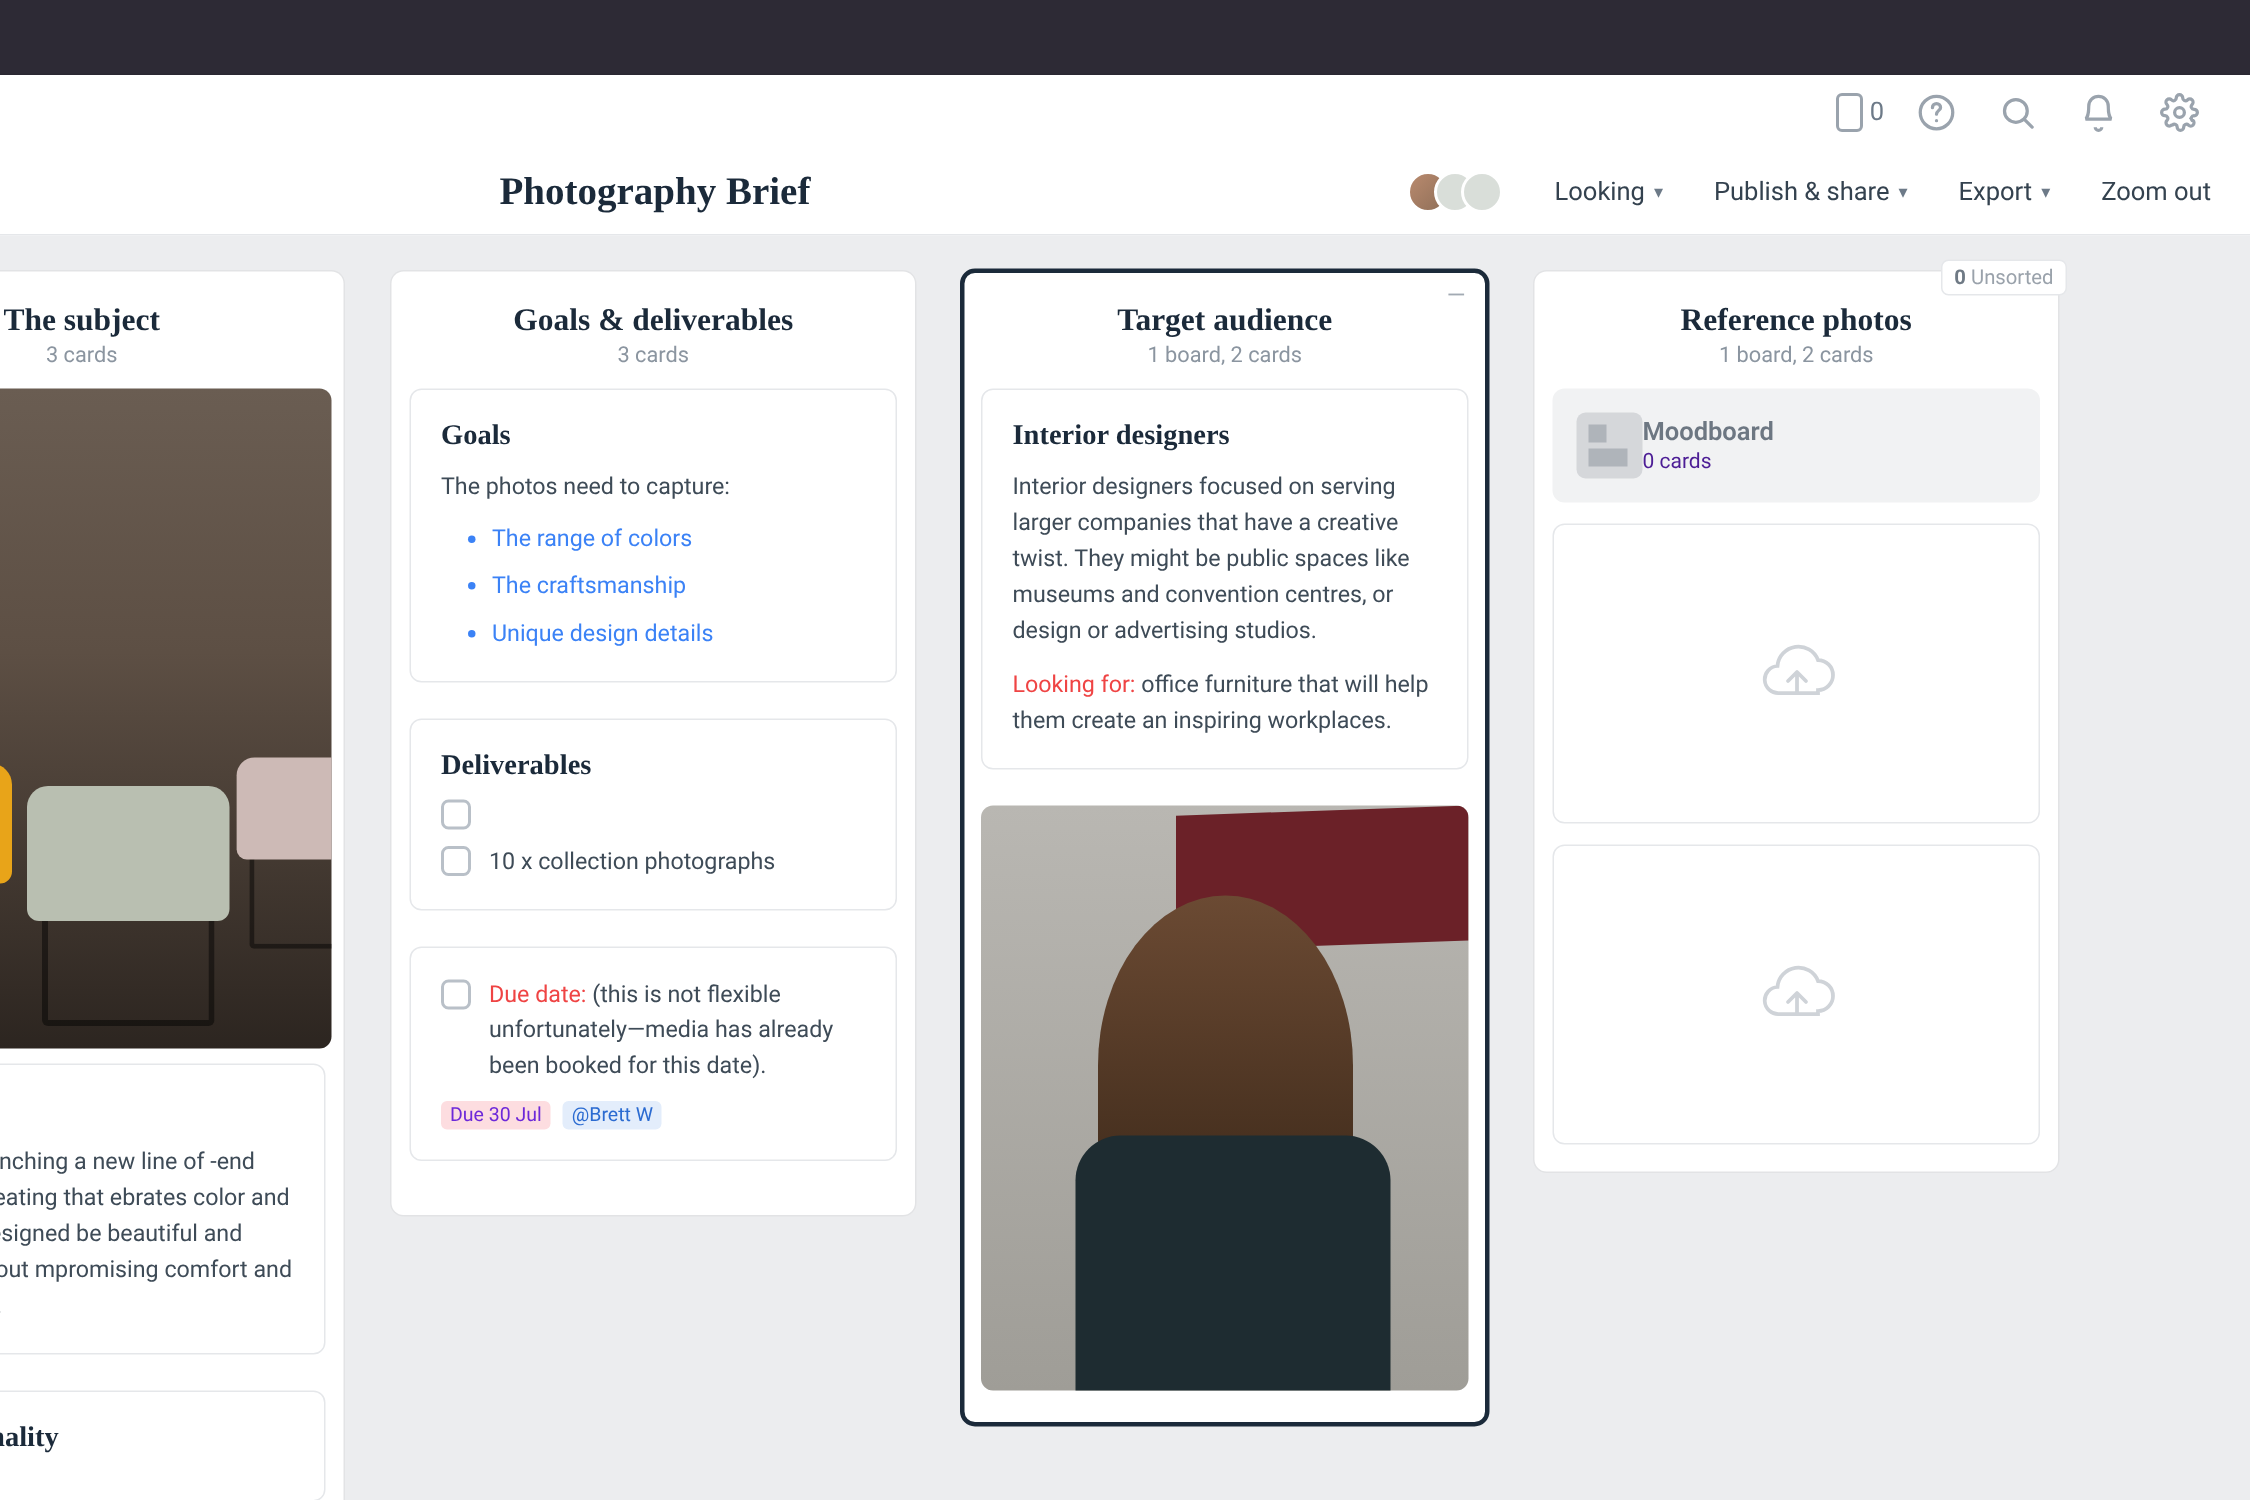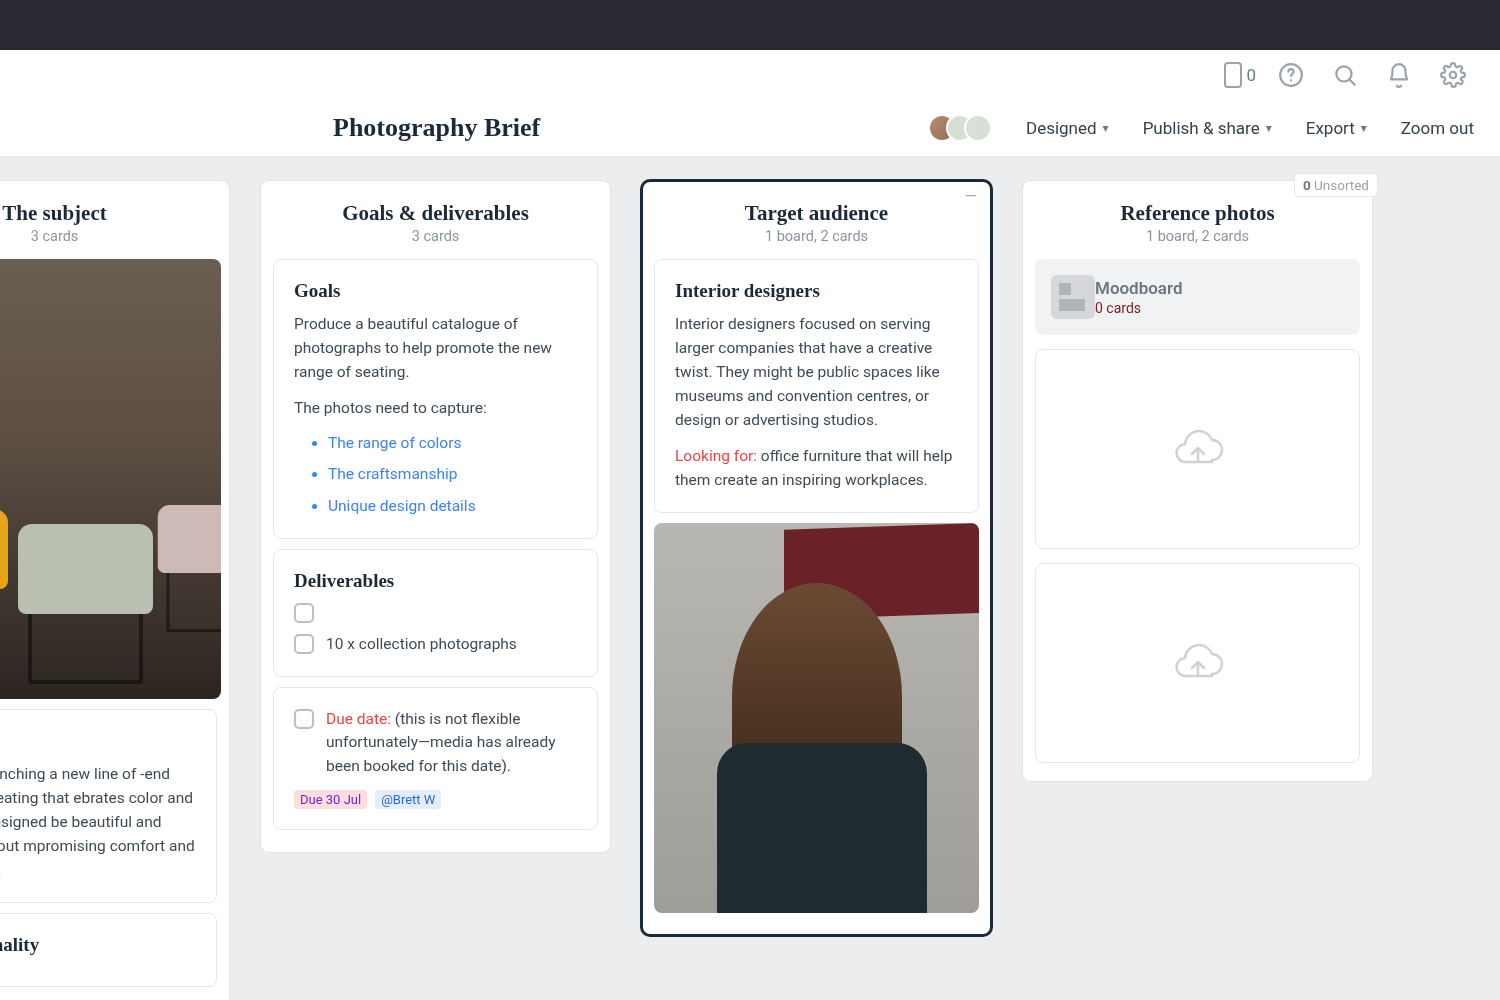--- a/index.html
+++ b/index.html
@@ -105,21 +105,21 @@
   .col-header { text-align: center; margin-bottom: 14px; }
   .col-title {
     font-family: Georgia, "Times New Roman", serif;
     font-size: 21px;
     font-weight: 700;
   }
   .col-sub { color: #8b95a0; font-size: 14.5px; margin-top: 2px; }
   .card {
     border: 1px solid #e5e7ea;
     border-radius: 8px;
-    margin-bottom: 10px;
+    margin-bottom: 24px;
     overflow: hidden;
     background: #fff;
   }
   .card-pad { padding: 20px 20px 20px 20px; }
   .h { font-family: Georgia, serif; font-size: 19px; font-weight: 700; margin-bottom: 10px; }
   .p { font-size: 15.5px; line-height: 1.55; color: #3e4b57; margin-bottom: 12px; }
   .p:last-child { margin-bottom: 0; }
   ul.bul { list-style: disc; padding-left: 34px; }
   ul.bul li { font-size: 15.5px; color: #3b82f6; line-height: 1.5; margin-bottom: 8px; }
   ul.bul li:last-child { margin-bottom: 0; }
@@ -186,21 +186,21 @@
   .moodboard .thumb {
     width: 44px; height: 44px; background: #d5d7da; border-radius: 6px;
     position: relative;
   }
   .moodboard .thumb::before, .moodboard .thumb::after {
     content: ""; position: absolute; background: #afb4ba;
   }
   .moodboard .thumb::before { left: 8px; top: 8px; width: 12px; height: 12px; }
   .moodboard .thumb::after { left: 8px; bottom: 8px; width: 26px; height: 12px; }
   .moodboard .mt { font-weight: 600; color: #6d7782; font-size: 17px; }
-  .moodboard .ms { color: #7f1d1d; font-size: 14px; margin-top: 2px; }
+  .moodboard .ms { color: #4c1d95; font-size: 14px; margin-top: 2px; }
 
   .dropzone {
     border: 1px solid #e5e7ea;
     border-radius: 8px;
     height: 200px;
     display: flex; align-items: center; justify-content: center;
     margin-bottom: 14px;
     color: #cfd3d8;
     background: #fff;
   }
@@ -261,21 +261,21 @@
 
   <div class="header">
     <div class="header-title">Photography Brief</div>
     <div class="header-spacer"></div>
     <div class="avatars">
       <div class="av"></div>
       <div class="av"></div>
       <div class="av"></div>
     </div>
     <div class="hbtn">
-      <span>Designed</span>
+      <span>Looking</span>
       <span class="chev">▾</span>
     </div>
     <div class="hbtn">
       <span>Publish &amp; share</span>
       <span class="chev">▾</span>
     </div>
     <div class="hbtn">
       <span>Export</span>
       <span class="chev">▾</span>
     </div>
@@ -320,21 +320,20 @@
 
       <div class="col">
         <div class="col-header">
           <div class="col-title">Goals &amp; deliverables</div>
           <div class="col-sub">3 cards</div>
         </div>
 
         <div class="card">
           <div class="card-pad">
             <div class="h">Goals</div>
-            <div class="p">Produce a beautiful catalogue of photographs to help promote the new range of seating.</div>
             <div class="p">The photos need to capture:</div>
             <ul class="bul">
               <li>The range of colors</li>
               <li>The craftsmanship</li>
               <li>Unique design details</li>
             </ul>
           </div>
         </div>
 
         <div class="card">

